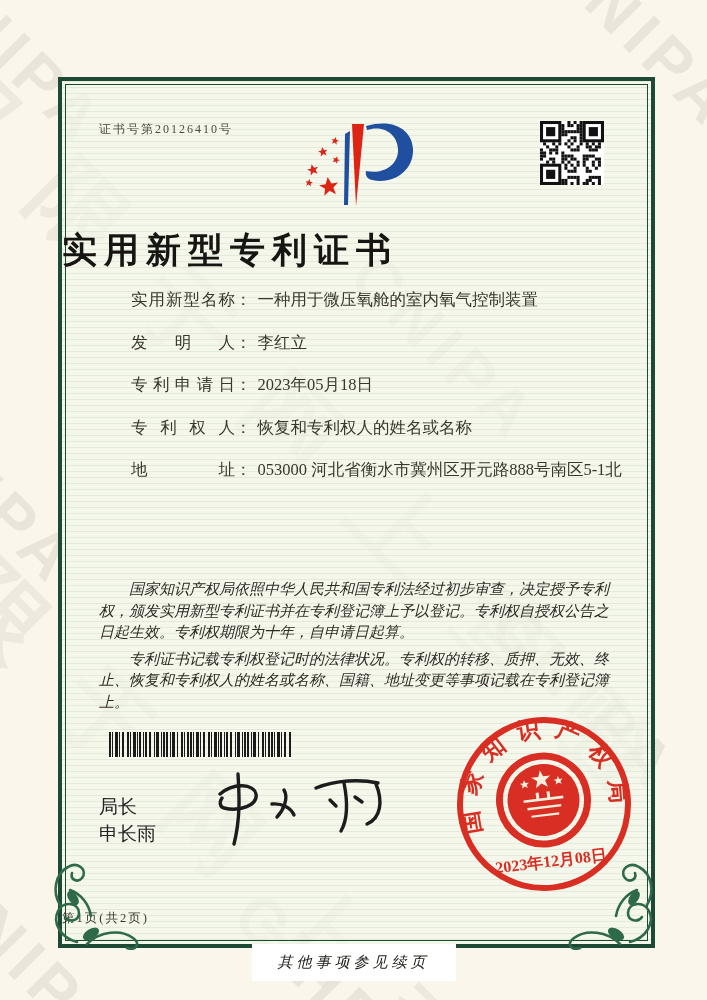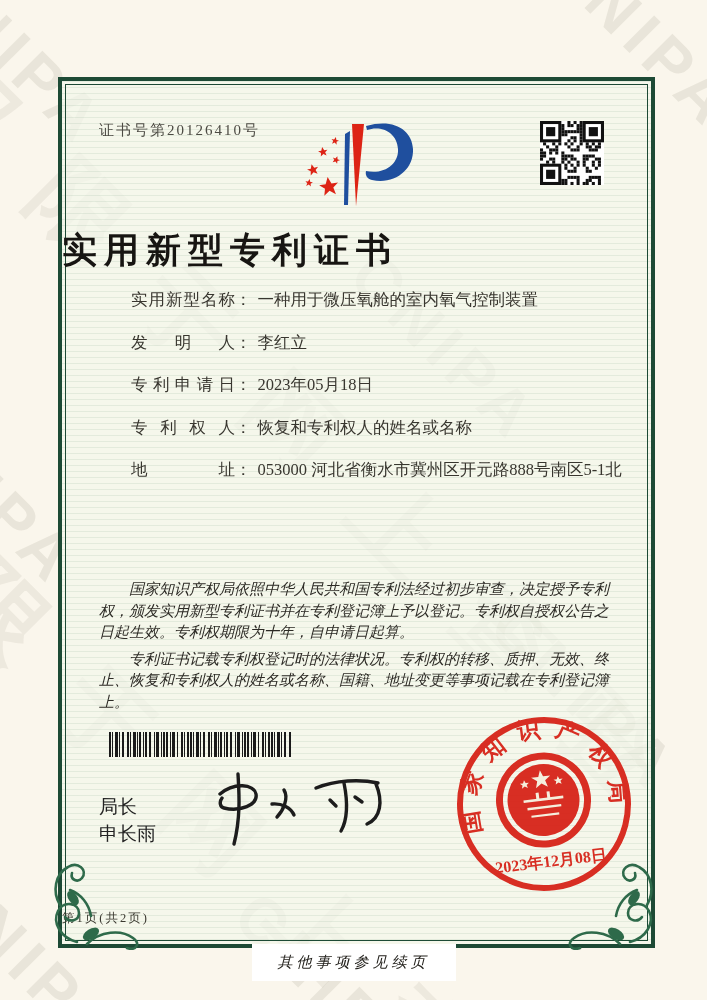--- a/index.html
+++ b/index.html
@@ -11,21 +11,21 @@
   .wm-latin{font-family:"Liberation Sans", sans-serif;font-size:64px;letter-spacing:8px;
             color:rgba(150,140,122,0.16);}
   .wm-cn{font-size:92px;letter-spacing:58px;color:rgba(150,140,122,0.12);}
   
   .cert{position:absolute;left:58px;top:77px;width:589px;height:863px;z-index:2;
         border:4px solid #1d4a35;
         background:
           repeating-linear-gradient(180deg, rgba(70,125,90,0.10) 0 1px, rgba(0,0,0,0) 1px 6px),
           rgba(243,246,234,0.72);}
   .cert::before{content:"";position:absolute;inset:3px;border:1px solid #1d4a35;pointer-events:none;}
-  .cert-no{position:absolute;left:37px;top:40px;font-size:15px;letter-spacing:2px;color:#4c4a43;}
+  .cert-no{position:absolute;left:37px;top:40px;font-size:12px;letter-spacing:2px;color:#4c4a43;}
   
   .logo{position:absolute;left:50%;top:36px;transform:translateX(-50%);width:150px;height:100px;}
   .qr{position:absolute;left:478px;top:40px;width:64px;height:64px;background:#fff;}
   .title{position:absolute;left:0;top:146px;width:100%;text-align:left;font-size:35px;
          font-weight:bold;letter-spacing:7px;color:#171512;}
   
   .fields{position:absolute;left:37px;top:206px;width:520px;font-size:16.5px;color:#38362f;margin-left:32px;}
   .row{position:relative;margin-bottom:17.5px;line-height:25px;}
   .flabel{display:inline-block;width:104px;text-align:justify;text-align-last:justify;
           vertical-align:bottom;}

